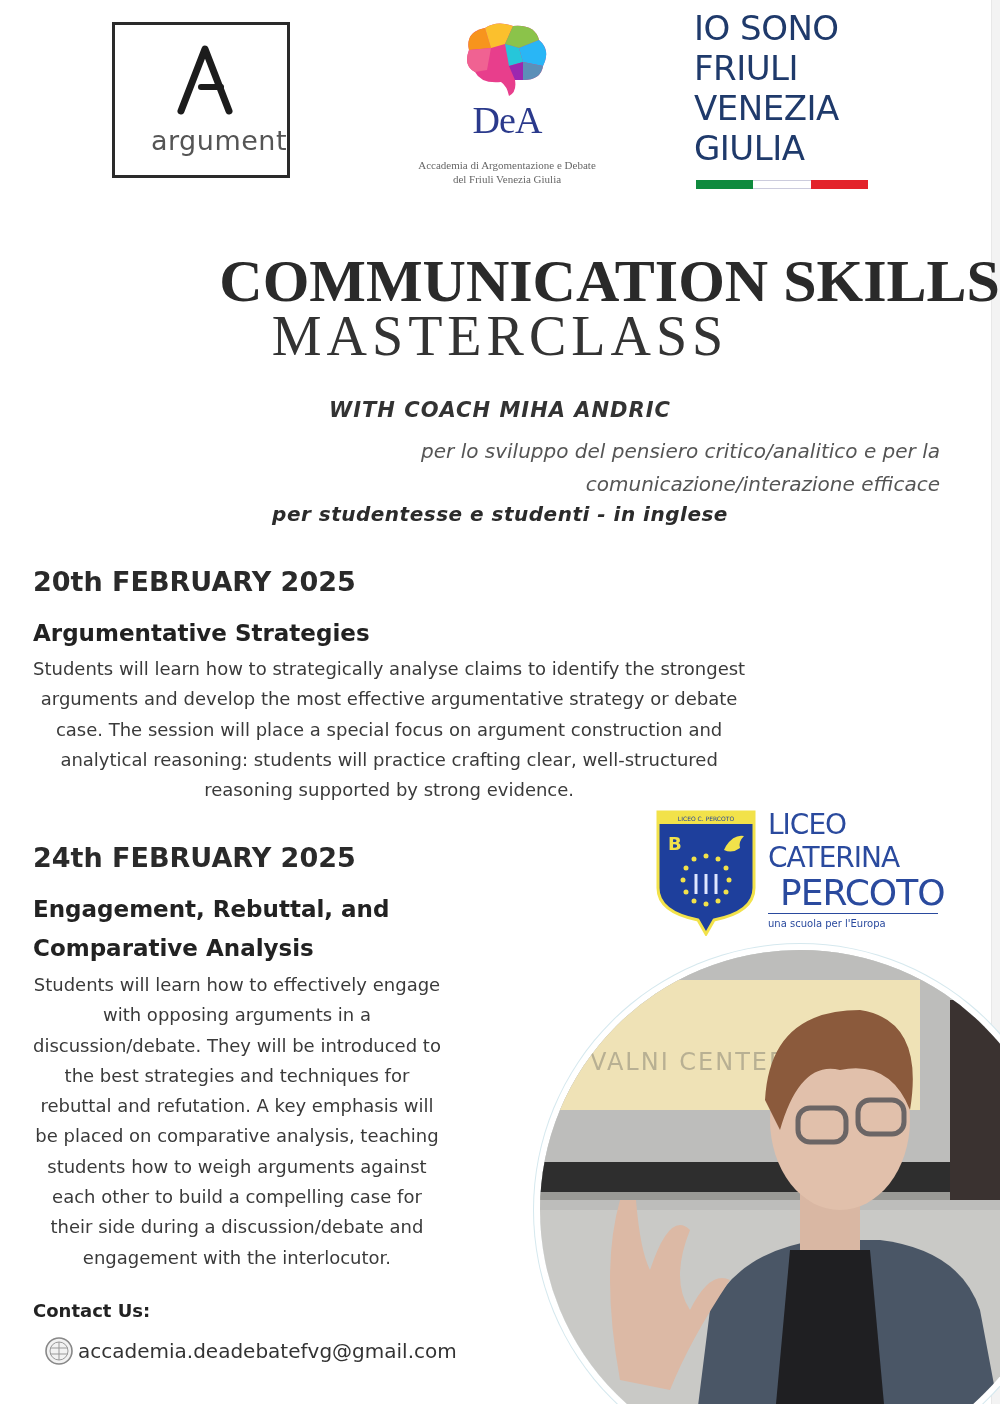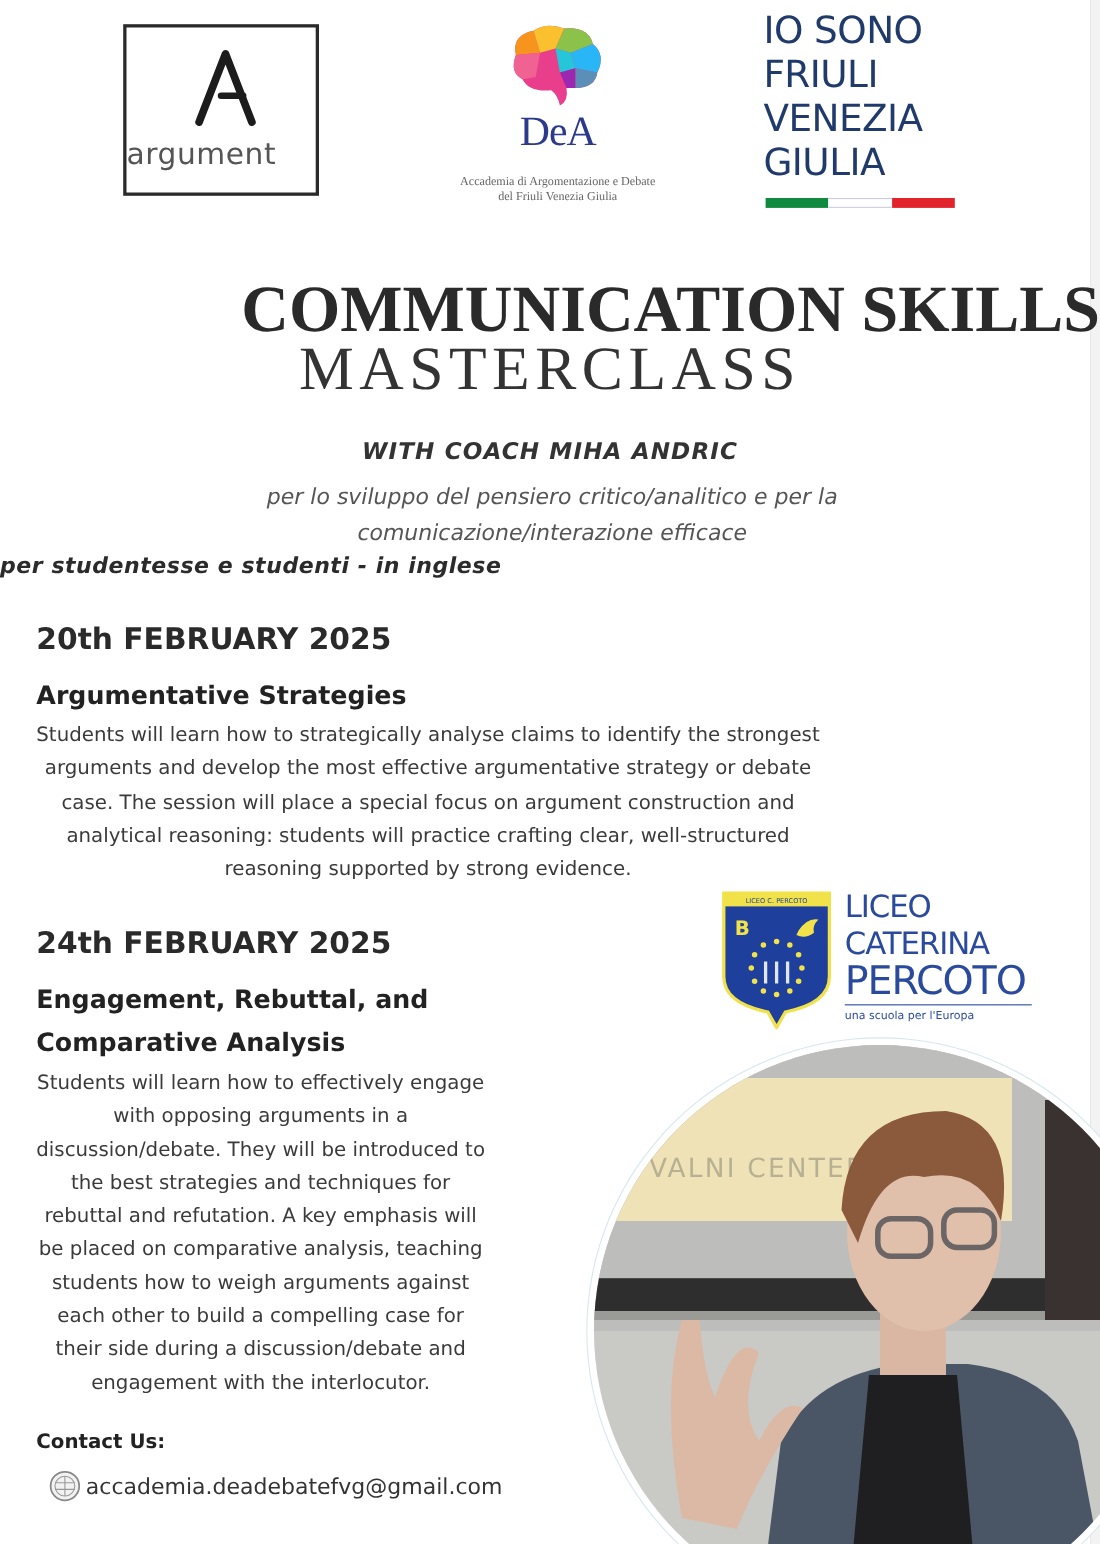--- a/index.html
+++ b/index.html
@@ -10,21 +10,21 @@
   }
   .edge { position: absolute; top: 0; right: 0; width: 8px; height: 1404px; background: #f3f3f3; border-left: 1px solid #e8e8e8; }
 
   
   .logo-argument {
     position: absolute; left: 112px; top: 22px; width: 178px; height: 156px;
     border: 3px solid #2a2a2a; box-sizing: border-box; background: #fff;
   }
   .logo-argument svg { position: absolute; left: 60px; top: 18px; }
   .logo-argument .arg-word {
-    position: absolute; left: 0; right: 0; top: 100px; text-align: left;
+    position: absolute; left: 0; right: 0; top: 100px; text-align: right;
     font-family: "DejaVu Sans", sans-serif; font-size: 27px; color: #555; letter-spacing: 0.5px;
   }
 
   .logo-dea { position: absolute; left: 362px; top: 20px; width: 290px; height: 170px; text-align: center; }
   .logo-dea svg { position: absolute; left: 95px; top: 0; }
   .logo-dea .dea-word {
     position: absolute; left: 0; right: 0; top: 78px; text-align: center;
     font-family: "Liberation Serif", serif; font-size: 38px; color: #2b3a8c; letter-spacing: -1px;
   }
   .logo-dea .dea-sub {
@@ -49,25 +49,25 @@
   .title-sub {
     position: absolute; left: 0; right: 0; top: 306px; text-align: center;
     font-family: "Liberation Serif", serif; font-size: 56px; color: #333; letter-spacing: 5px; line-height: 60px;
   }
   .coach {
     position: absolute; left: 0; right: 0; top: 398px; text-align: center;
     font-family: "DejaVu Sans", sans-serif; font-weight: bold; font-style: italic; font-size: 21px; color: #333;
     letter-spacing: 1px;
   }
   .purpose {
-    position: absolute; left: 64px; right: 60px; top: 435px; text-align: center;
+    position: absolute; left: 64px; right: 60px; top: 435px; text-align: right;
     font-family: "DejaVu Sans", sans-serif; font-style: italic; font-size: 20px; line-height: 33px; color: #555;
   }
   .audience {
-    position: absolute; left: 0; right: 0; top: 502px; text-align: left;
+    position: absolute; left: 0; right: 0; top: 502px; text-align: center;
     font-family: "DejaVu Sans", sans-serif; font-style: italic; font-weight: bold; font-size: 20px; color: #2b2b2b;
     letter-spacing: 0.5px;
   }
 
   
   .date {
     position: absolute; left: 33px; font-family: "DejaVu Sans", sans-serif; font-weight: bold;
     font-size: 27px; color: #2a2a2a;
   }
   .session-title {
@@ -79,21 +79,21 @@
     line-height: 30.3px; color: #3a3a3a; text-align: center;
   }
 
   
   .liceo { position: absolute; left: 654px; top: 808px; width: 300px; height: 130px; }
   .liceo svg { position: absolute; left: 0; top: 0; }
   .liceo .liceo-name {
     position: absolute; left: 114px; top: 0; font-family: "DejaVu Sans", sans-serif;
     font-size: 28px; line-height: 33px; color: #2a4a9e; letter-spacing: -1px;
   }
-  .liceo .liceo-name .big { font-size: 36px; line-height: 38px; }
+  .liceo .liceo-name .big { font-size: 36px; line-height: 38px; margin-left: 12px; }
   .liceo .liceo-rule { position: absolute; left: 114px; top: 105px; width: 170px; height: 1px; background: #2a4a9e; }
   .liceo .liceo-tag {
     position: absolute; left: 114px; top: 110px; font-family: "DejaVu Sans", sans-serif;
     font-size: 10px; color: #2a4a9e;
   }
 
   
   .photo {
     position: absolute; left: 540px; top: 950px; width: 520px; height: 520px; border-radius: 50%;
     overflow: hidden; box-shadow: 0 0 0 6px #ffffff, 0 0 0 7px #d5e8ee;

